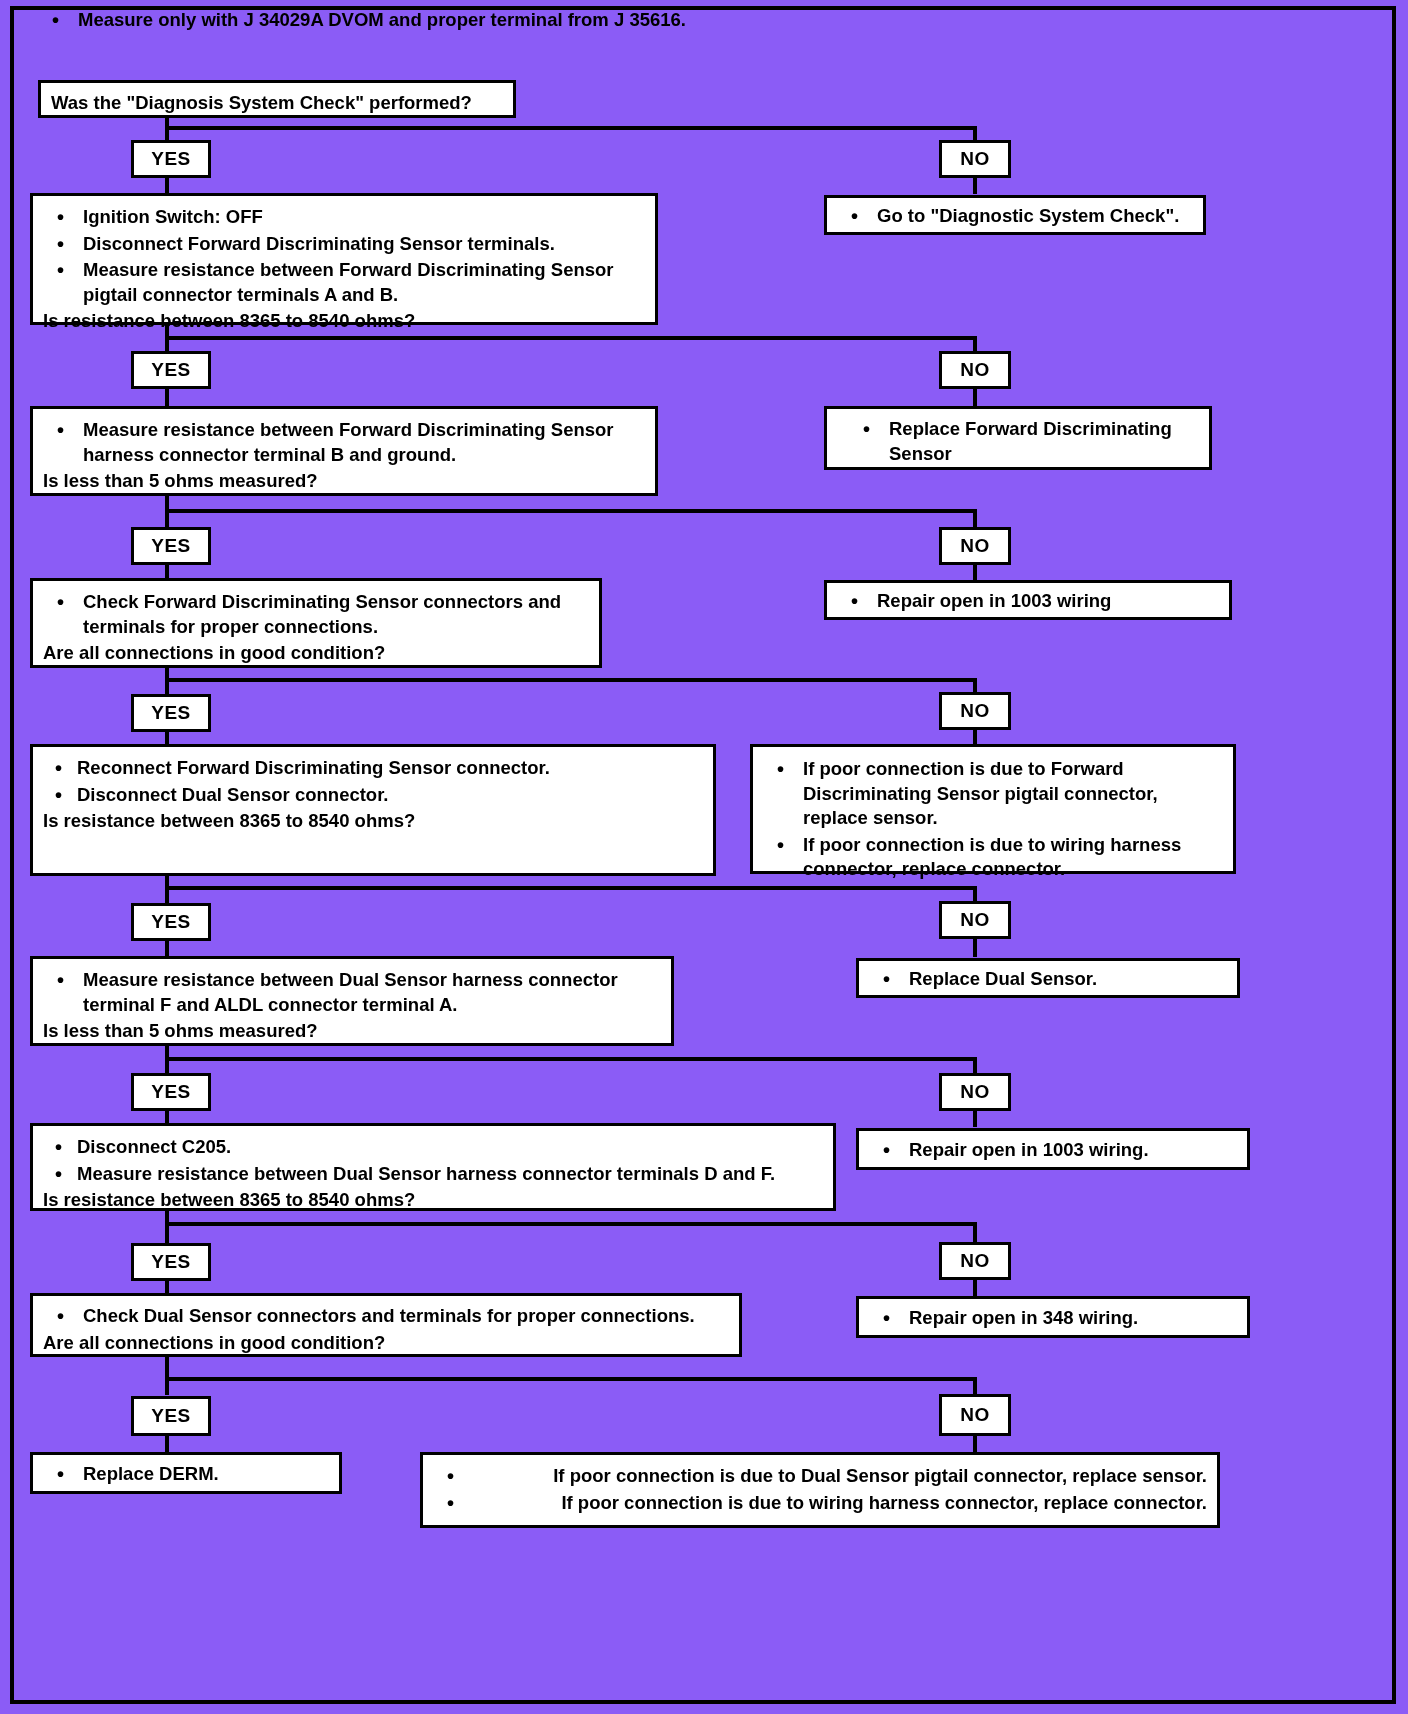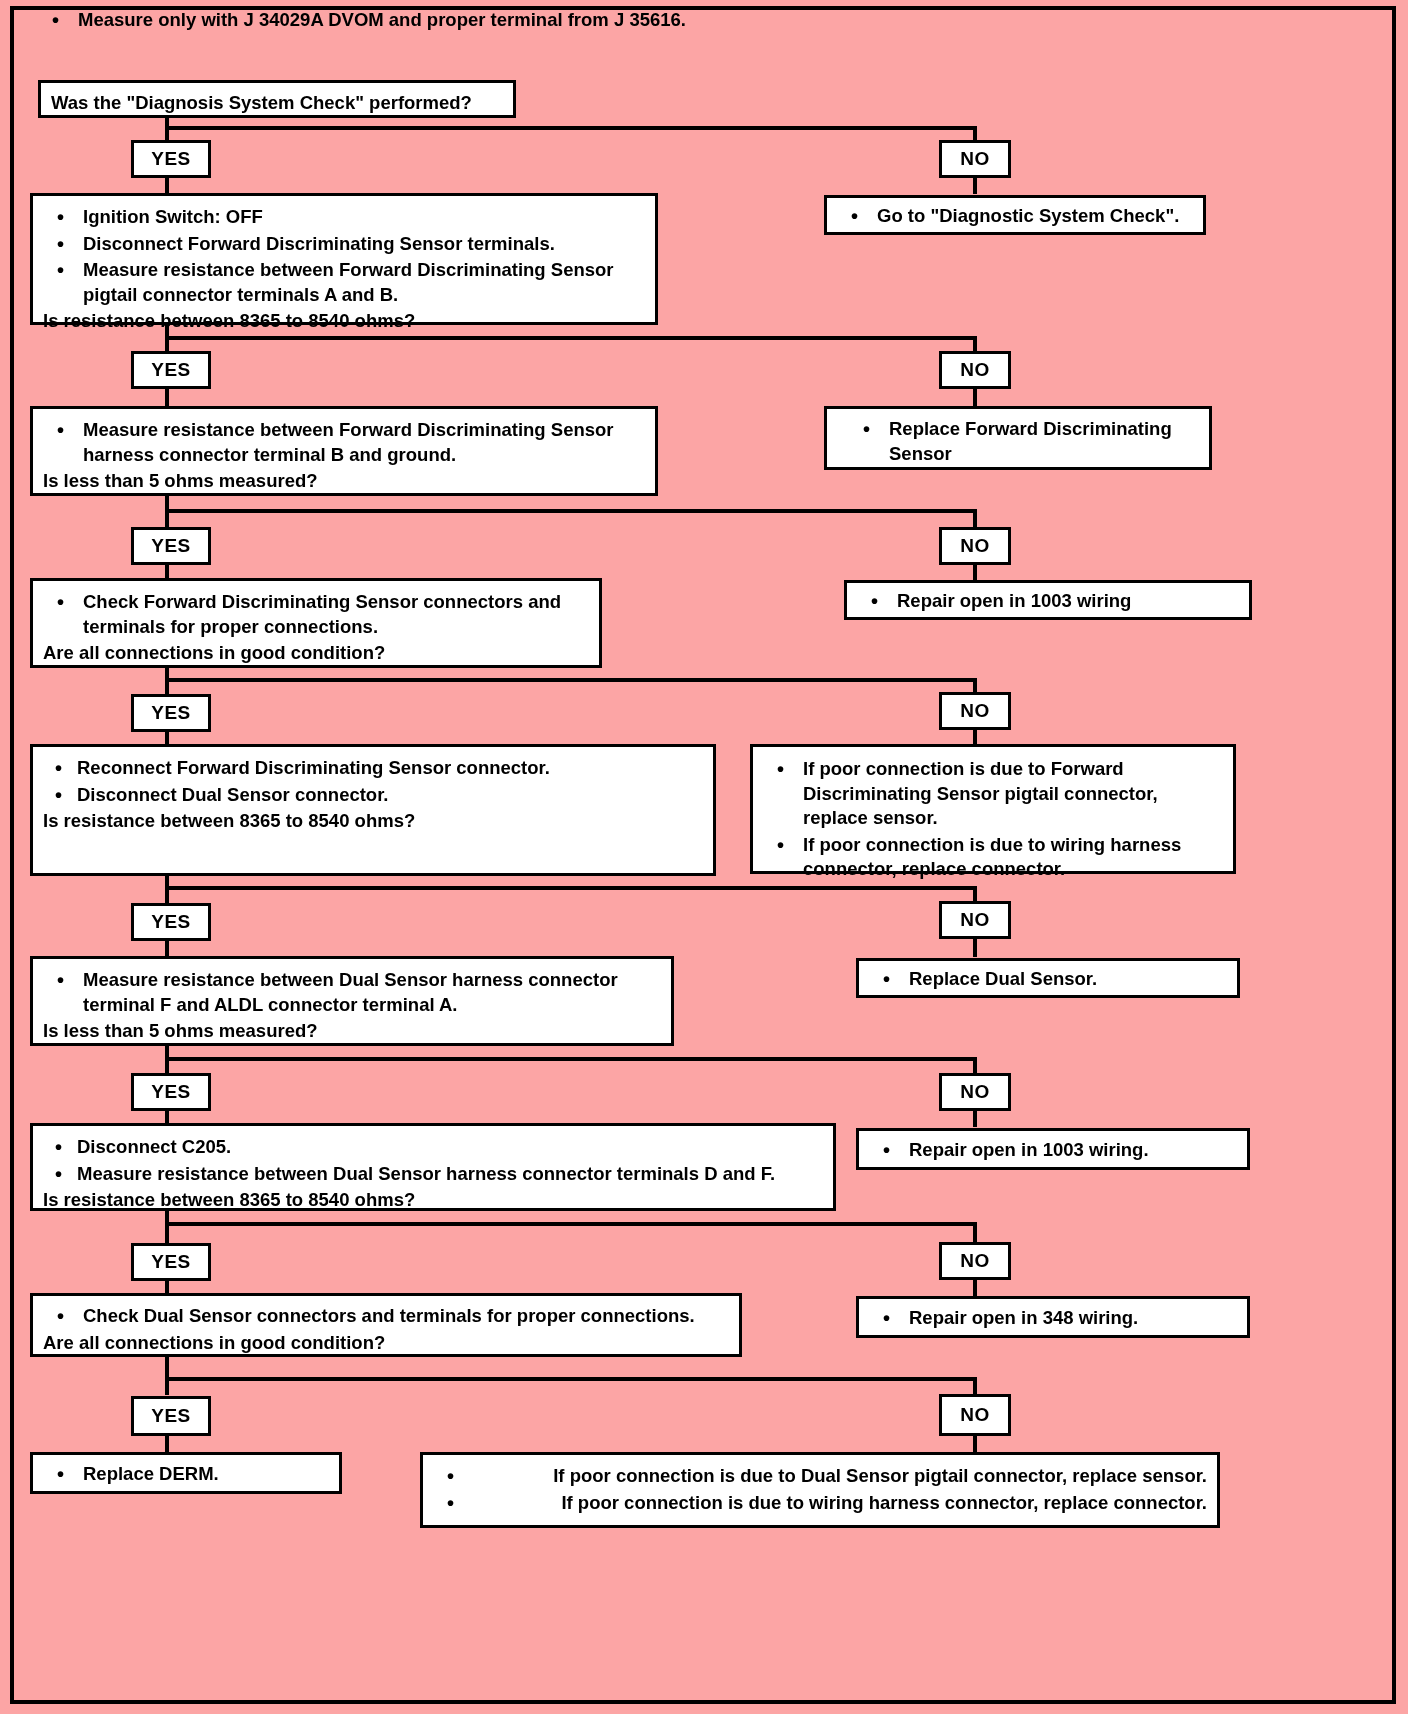--- a/index.html
+++ b/index.html
@@ -8,21 +8,21 @@
     background: #ffffff;
   }
   body {
     font-family: "Liberation Sans", sans-serif;
     color: #000000;
   }
   #page {
     position: relative;
     width: 1408px;
     height: 1714px;
-    background: #fca5a5;
+    background: #8b5cf6;
     overflow: hidden;
   }
   
   #outer-frame {
     position: absolute;
     left: 10px;
     top: 6px;
     width: 1386px;
     height: 1698px;
     border: 4px solid #000000;
@@ -200,21 +200,21 @@
 
   <div class="node" style="left:30px; top:578px; width:572px; height:90px;">
     <div class="box-inner">
       <ul class="bullets">
         <li>Check Forward Discriminating Sensor connectors and terminals for proper connections.</li>
       </ul>
       <div class="question">Are all connections in good condition?</div>
     </div>
   </div>
 
-  <div class="node" style="left:824px; top:580px; width:408px; height:40px;margin-left:20px;">
+  <div class="node" style="left:824px; top:580px; width:408px; height:40px;">
     <div class="box-inner" style="padding:6px 10px;">
       <ul class="bullets">
         <li>Repair open in 1003 wiring</li>
       </ul>
     </div>
   </div>
 
   <div class="line-v" style="left:165px; top:668px; height:30px;"></div>
   <div class="line-h" style="left:165px; top:678px; width:812px;"></div>
   <div class="line-v" style="left:973px; top:678px; height:16px;"></div>

